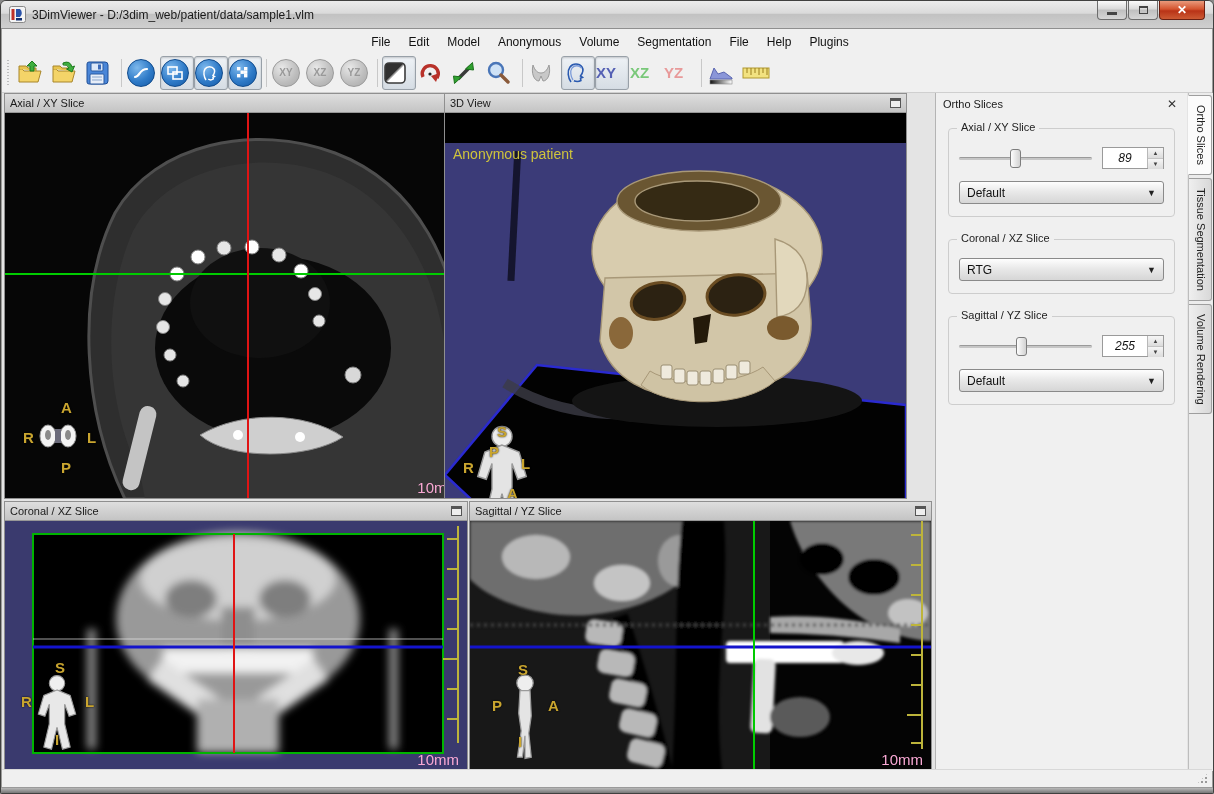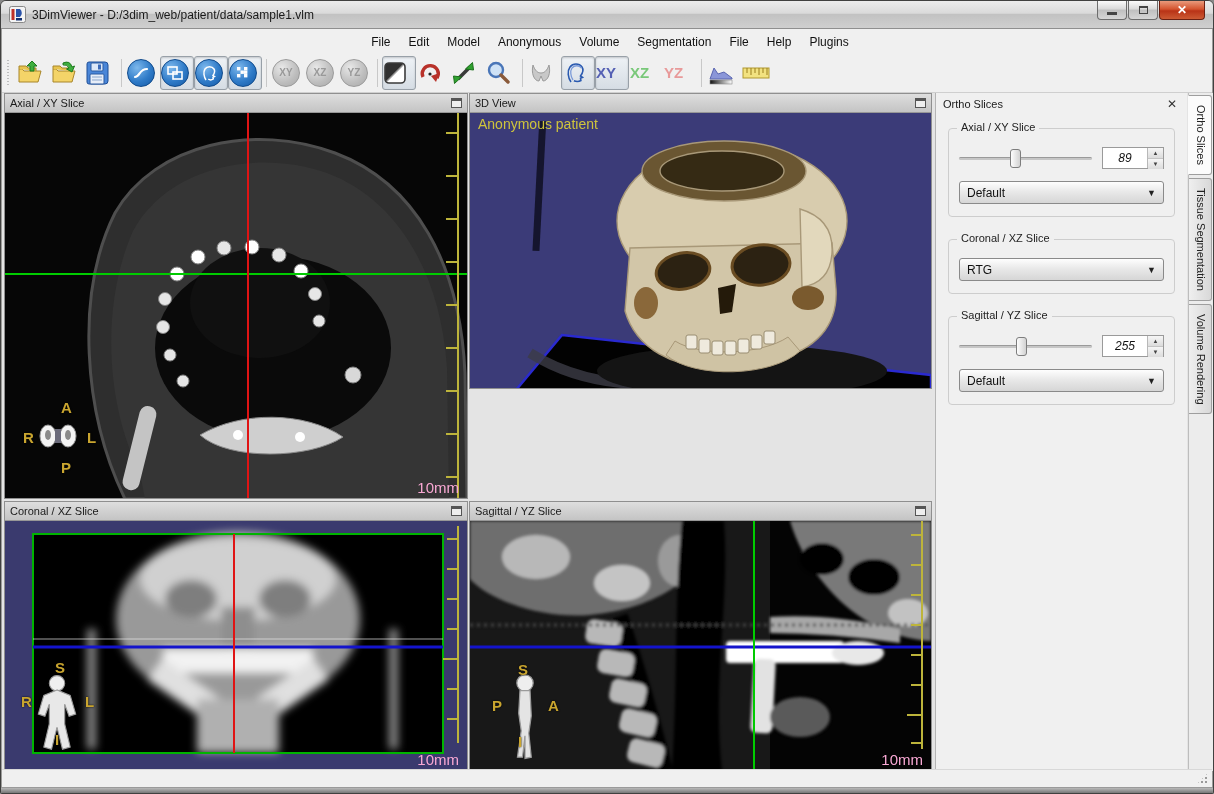--- a/index.html
+++ b/index.html
@@ -54,21 +54,21 @@
   .workspace { position:absolute; left:1px; top:92px; right:1px; bottom:24px; background:#e4e4e4; }
   .pane { position:absolute; border:1px solid #8f8f8f; background:#000; }
   .pane-header { height:19px; background:linear-gradient(#dedede,#c4c4c4);
                  border-bottom:1px solid #979797; display:flex; align-items:center;
                  padding:0 5px; font-size:11px; color:#1a1a1a; }
   .pane-header .spacer { flex:1; }
   .pane-maxbtn { width:11px; height:10px; border:1px solid #555; border-top:3px solid #555; background:#eee; }
   .viewport { position:absolute; left:0; top:19px; right:0; bottom:0; overflow:hidden; }
 
   #pane-axial    { left:2px;   top:0;     width:464px; height:406px; }
-  #pane-3d       { left:467px; top:0;     width:463px; height:296px; }
+  #pane-3d       { left:442px; top:0;     width:463px; height:406px; }
   #pane-coronal  { left:2px;   top:408px; width:464px; height:270px; }
   #pane-sagittal { left:467px; top:408px; width:463px; height:270px; }
 
   .orient-letter { position:absolute; color:#c9a52f; font-size:15px; font-weight:bold;
                    text-shadow:0 0 2px #000; }
   .scale-label { position:absolute; right:8px; bottom:2px; color:#f9a8d4; font-size:15px; }
   .patient-label { position:absolute; left:8px; top:3px; color:#cfc43c; font-size:14px; }
 
   
   .dock { position:absolute; left:933px; top:0; width:252px; height:678px; background:#f0f0f0;
@@ -393,21 +393,21 @@
         <span class="scale-label">10mm</span>
       </div>
     </div>
 
     <div class="pane" id="pane-3d">
       <div class="pane-header">
         <span>3D View</span>
         <span class="spacer"></span>
         <div class="pane-maxbtn"></div>
       </div>
-      <div class="viewport" style="background:#3b3b78;">
+      <div class="viewport" style="background:#3b3b78;margin-top:30px;">
         <svg width="461" height="386" viewBox="0 0 461 386">
           <rect width="461" height="386" fill="#3b3b78"></rect>
 
           <polygon points="58,386 0,332 92,222 461,262 461,386" fill="#020202" stroke="#2a2ad0" stroke-width="2.5"></polygon>
           <path d="M60 240 q60 38 150 30" fill="none" stroke="#3c3c46" stroke-width="10" opacity=".8"></path>
 
           <rect x="66" y="8" width="7" height="130" fill="#15152e" transform="rotate(3 70 70)"></rect>
 
           <ellipse cx="272" cy="258" rx="145" ry="26" fill="#141414"></ellipse>
 

